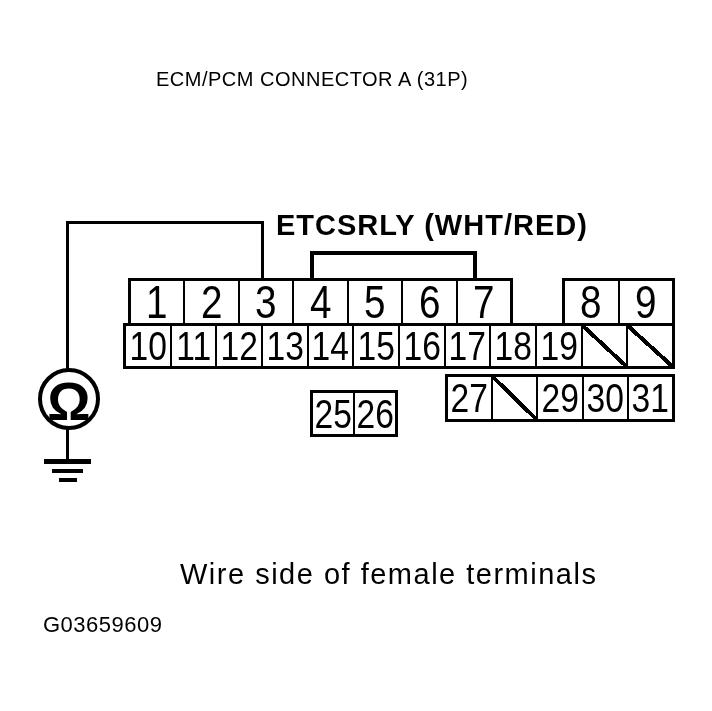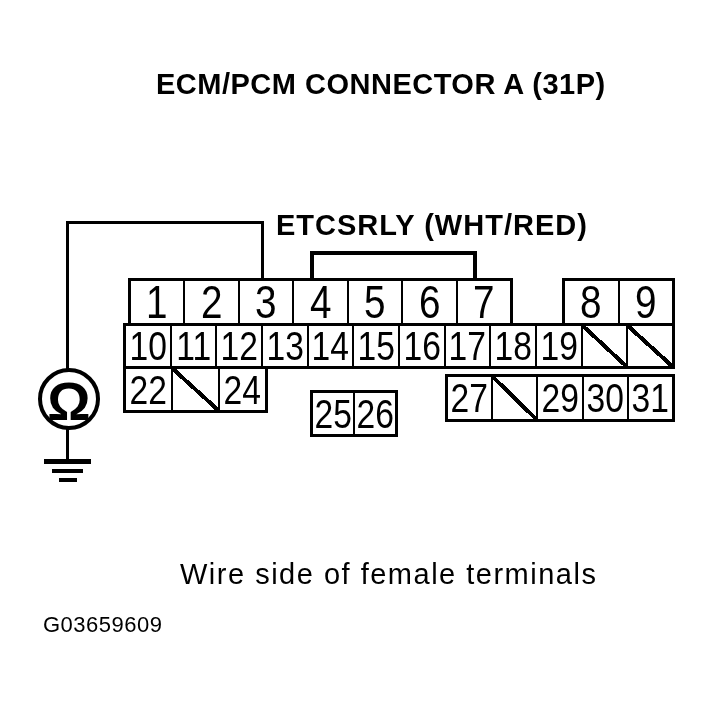--- a/index.html
+++ b/index.html
@@ -6,21 +6,21 @@
   * { margin:0; padding:0; box-sizing:border-box; }
   body { background:var(--paper); }
   .canvas {
     position:relative; width:712px; height:711px;
     background:var(--paper); color:var(--ink);
     font-family:"Liberation Sans", sans-serif;
     overflow:hidden;
   }
   .title {
     position:absolute; left:156px; top:68px;
-    font-size:29px; font-weight:bold; letter-spacing:0.5px; white-space:nowrap;
+    font-size:20px; font-weight:normal; letter-spacing:0.5px; white-space:nowrap;
   }
   .wire-label {
     position:absolute; left:276px; top:209px;
     font-size:29px; font-weight:bold; letter-spacing:1px; white-space:nowrap;
   }
   .caption {
     position:absolute; left:180px; top:558px;
     font-size:29px; font-weight:normal; letter-spacing:1.5px; white-space:nowrap;
   }
   .figure-id {
@@ -145,29 +145,20 @@
       <div class="cell">
         <span>18</span>
       </div>
       <div class="cell">
         <span>19</span>
       </div>
       <div class="cell slash"></div>
       <div class="cell slash"></div>
     </div>
 
-  <div class="pin-group row3" style="left:123px; top:366px; width:145px; height:47px;">
-      <div class="cell">
-        <span>22</span>
-      </div>
-      <div class="cell slash"></div>
-      <div class="cell">
-        <span>24</span>
-      </div>
-    </div>
   <div class="pin-group row3" style="left:310px; top:366px; width:88px; height:47px;margin-top:24px;">
       <div class="cell">
         <span>25</span>
       </div>
       <div class="cell">
         <span>26</span>
       </div>
     </div>
   <div class="pin-group row3" style="left:445px; top:366px; width:230px; height:48px;margin-top:8px;">
       <div class="cell">

